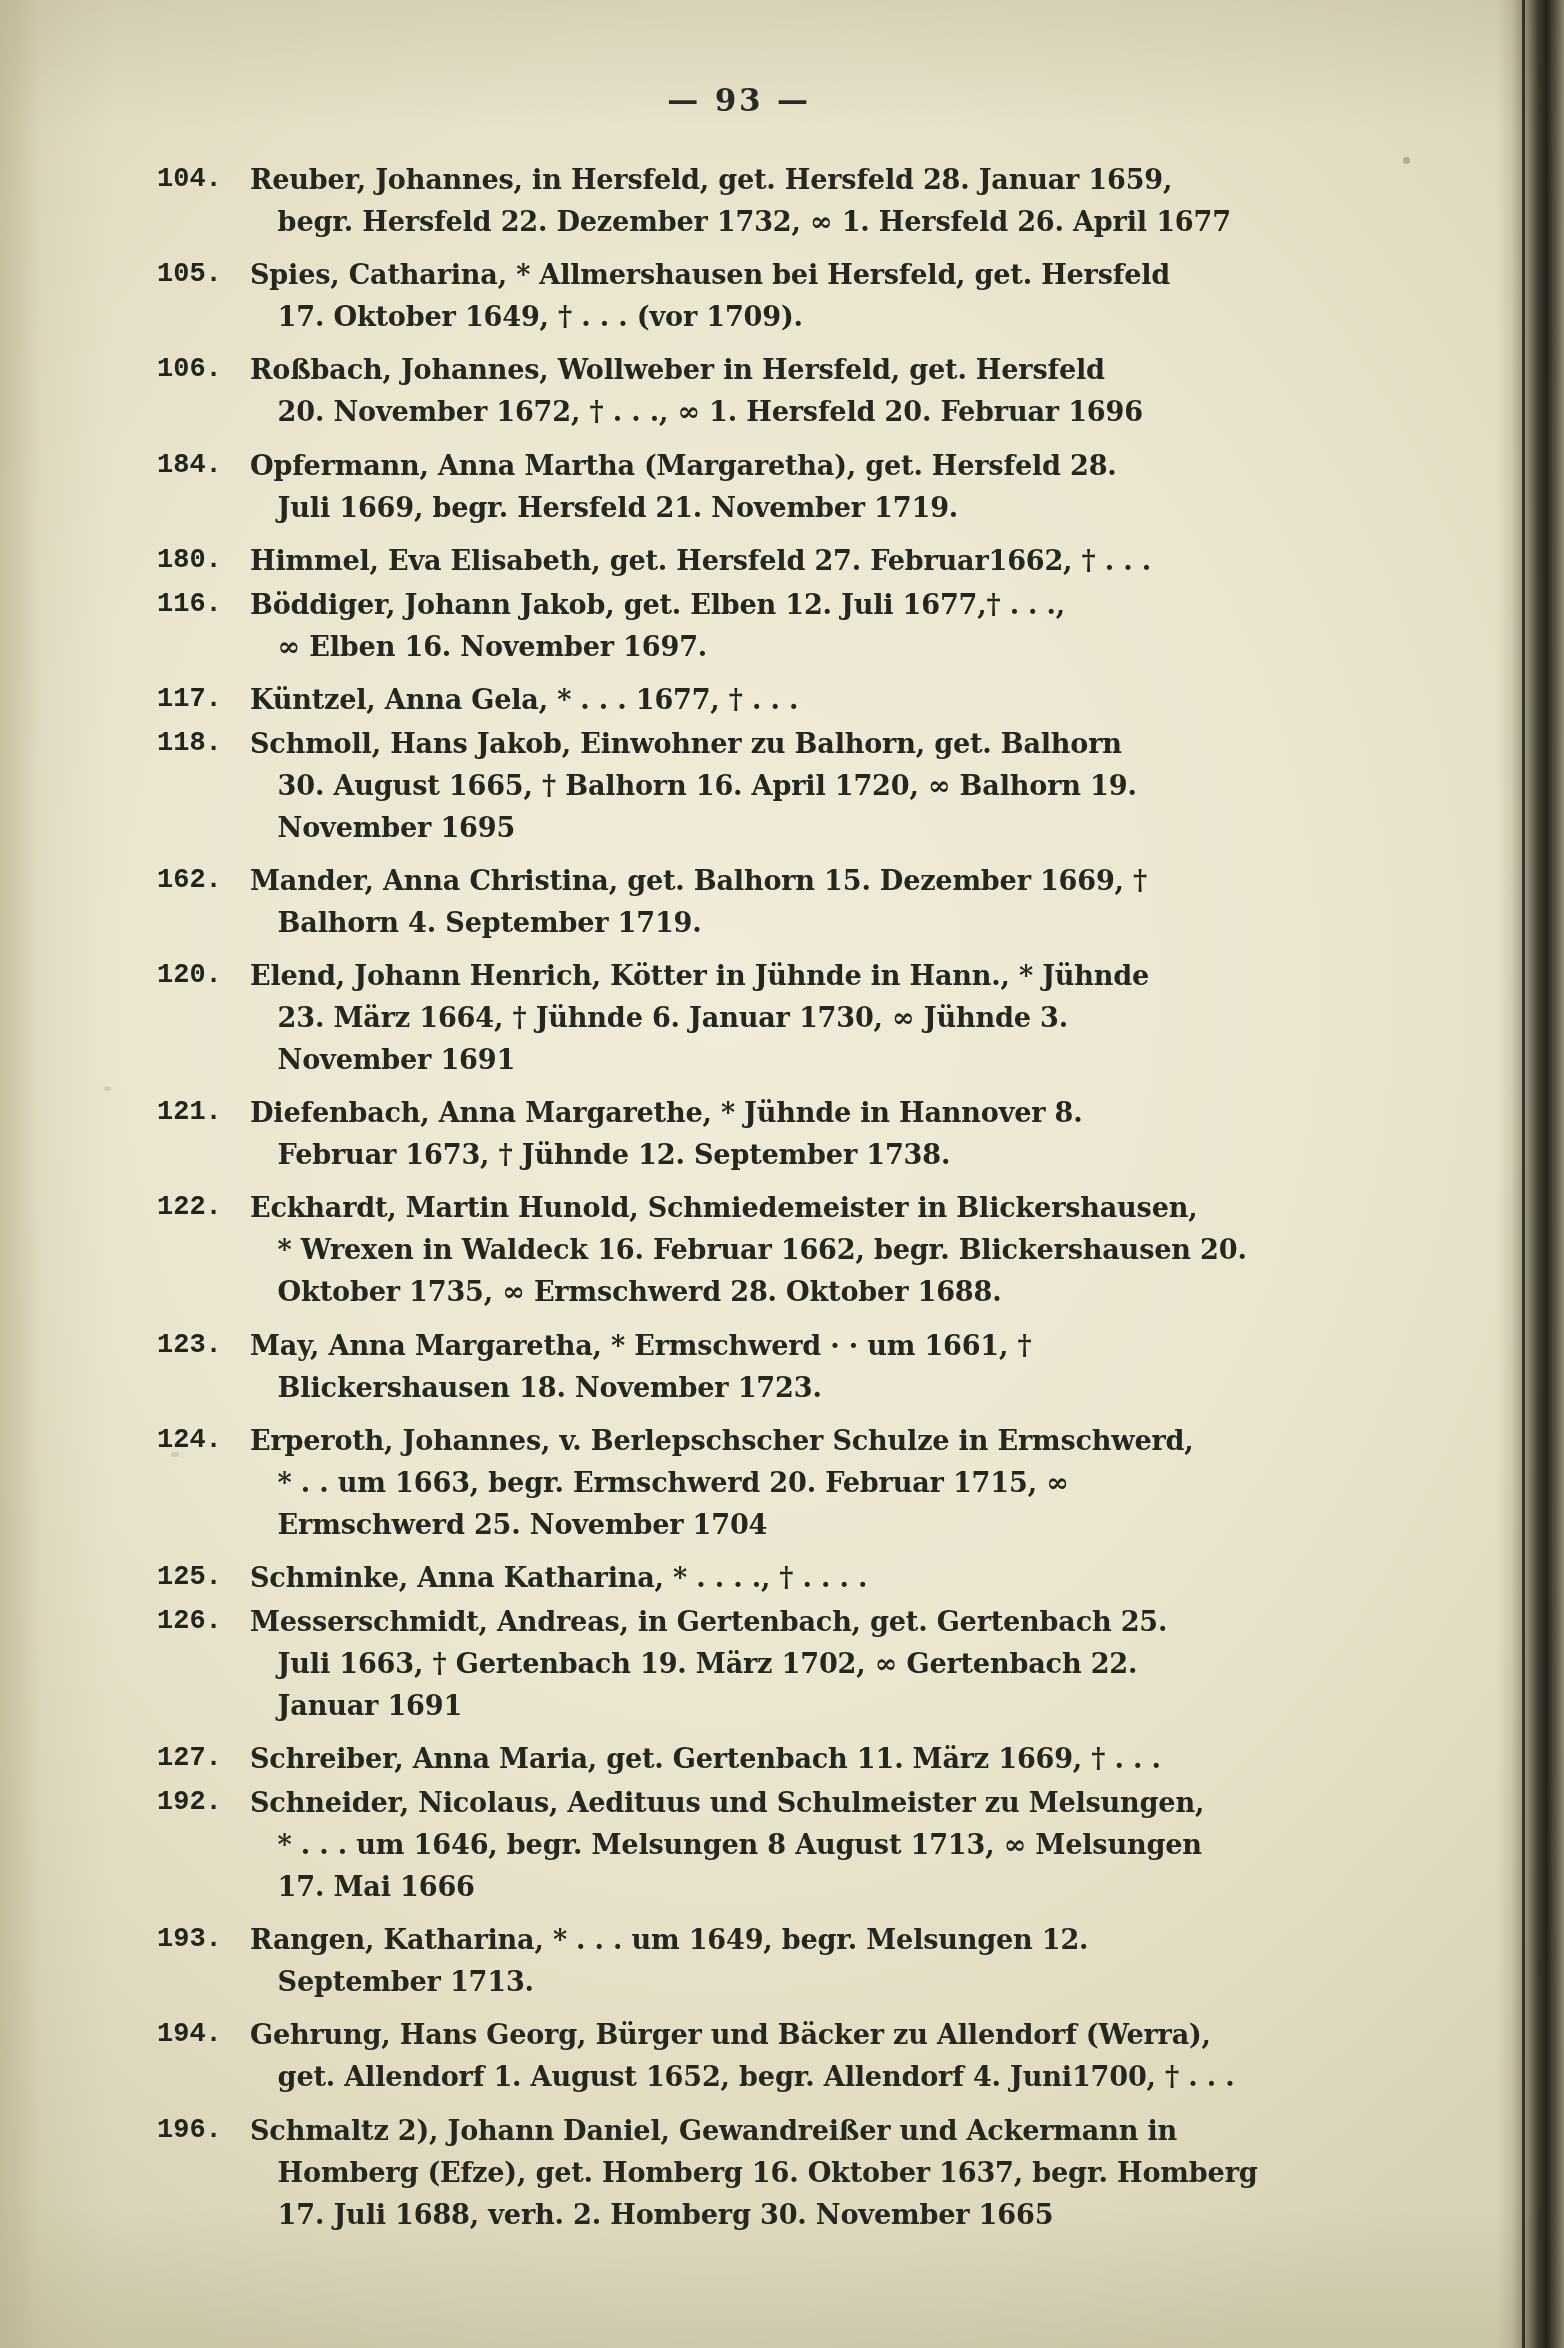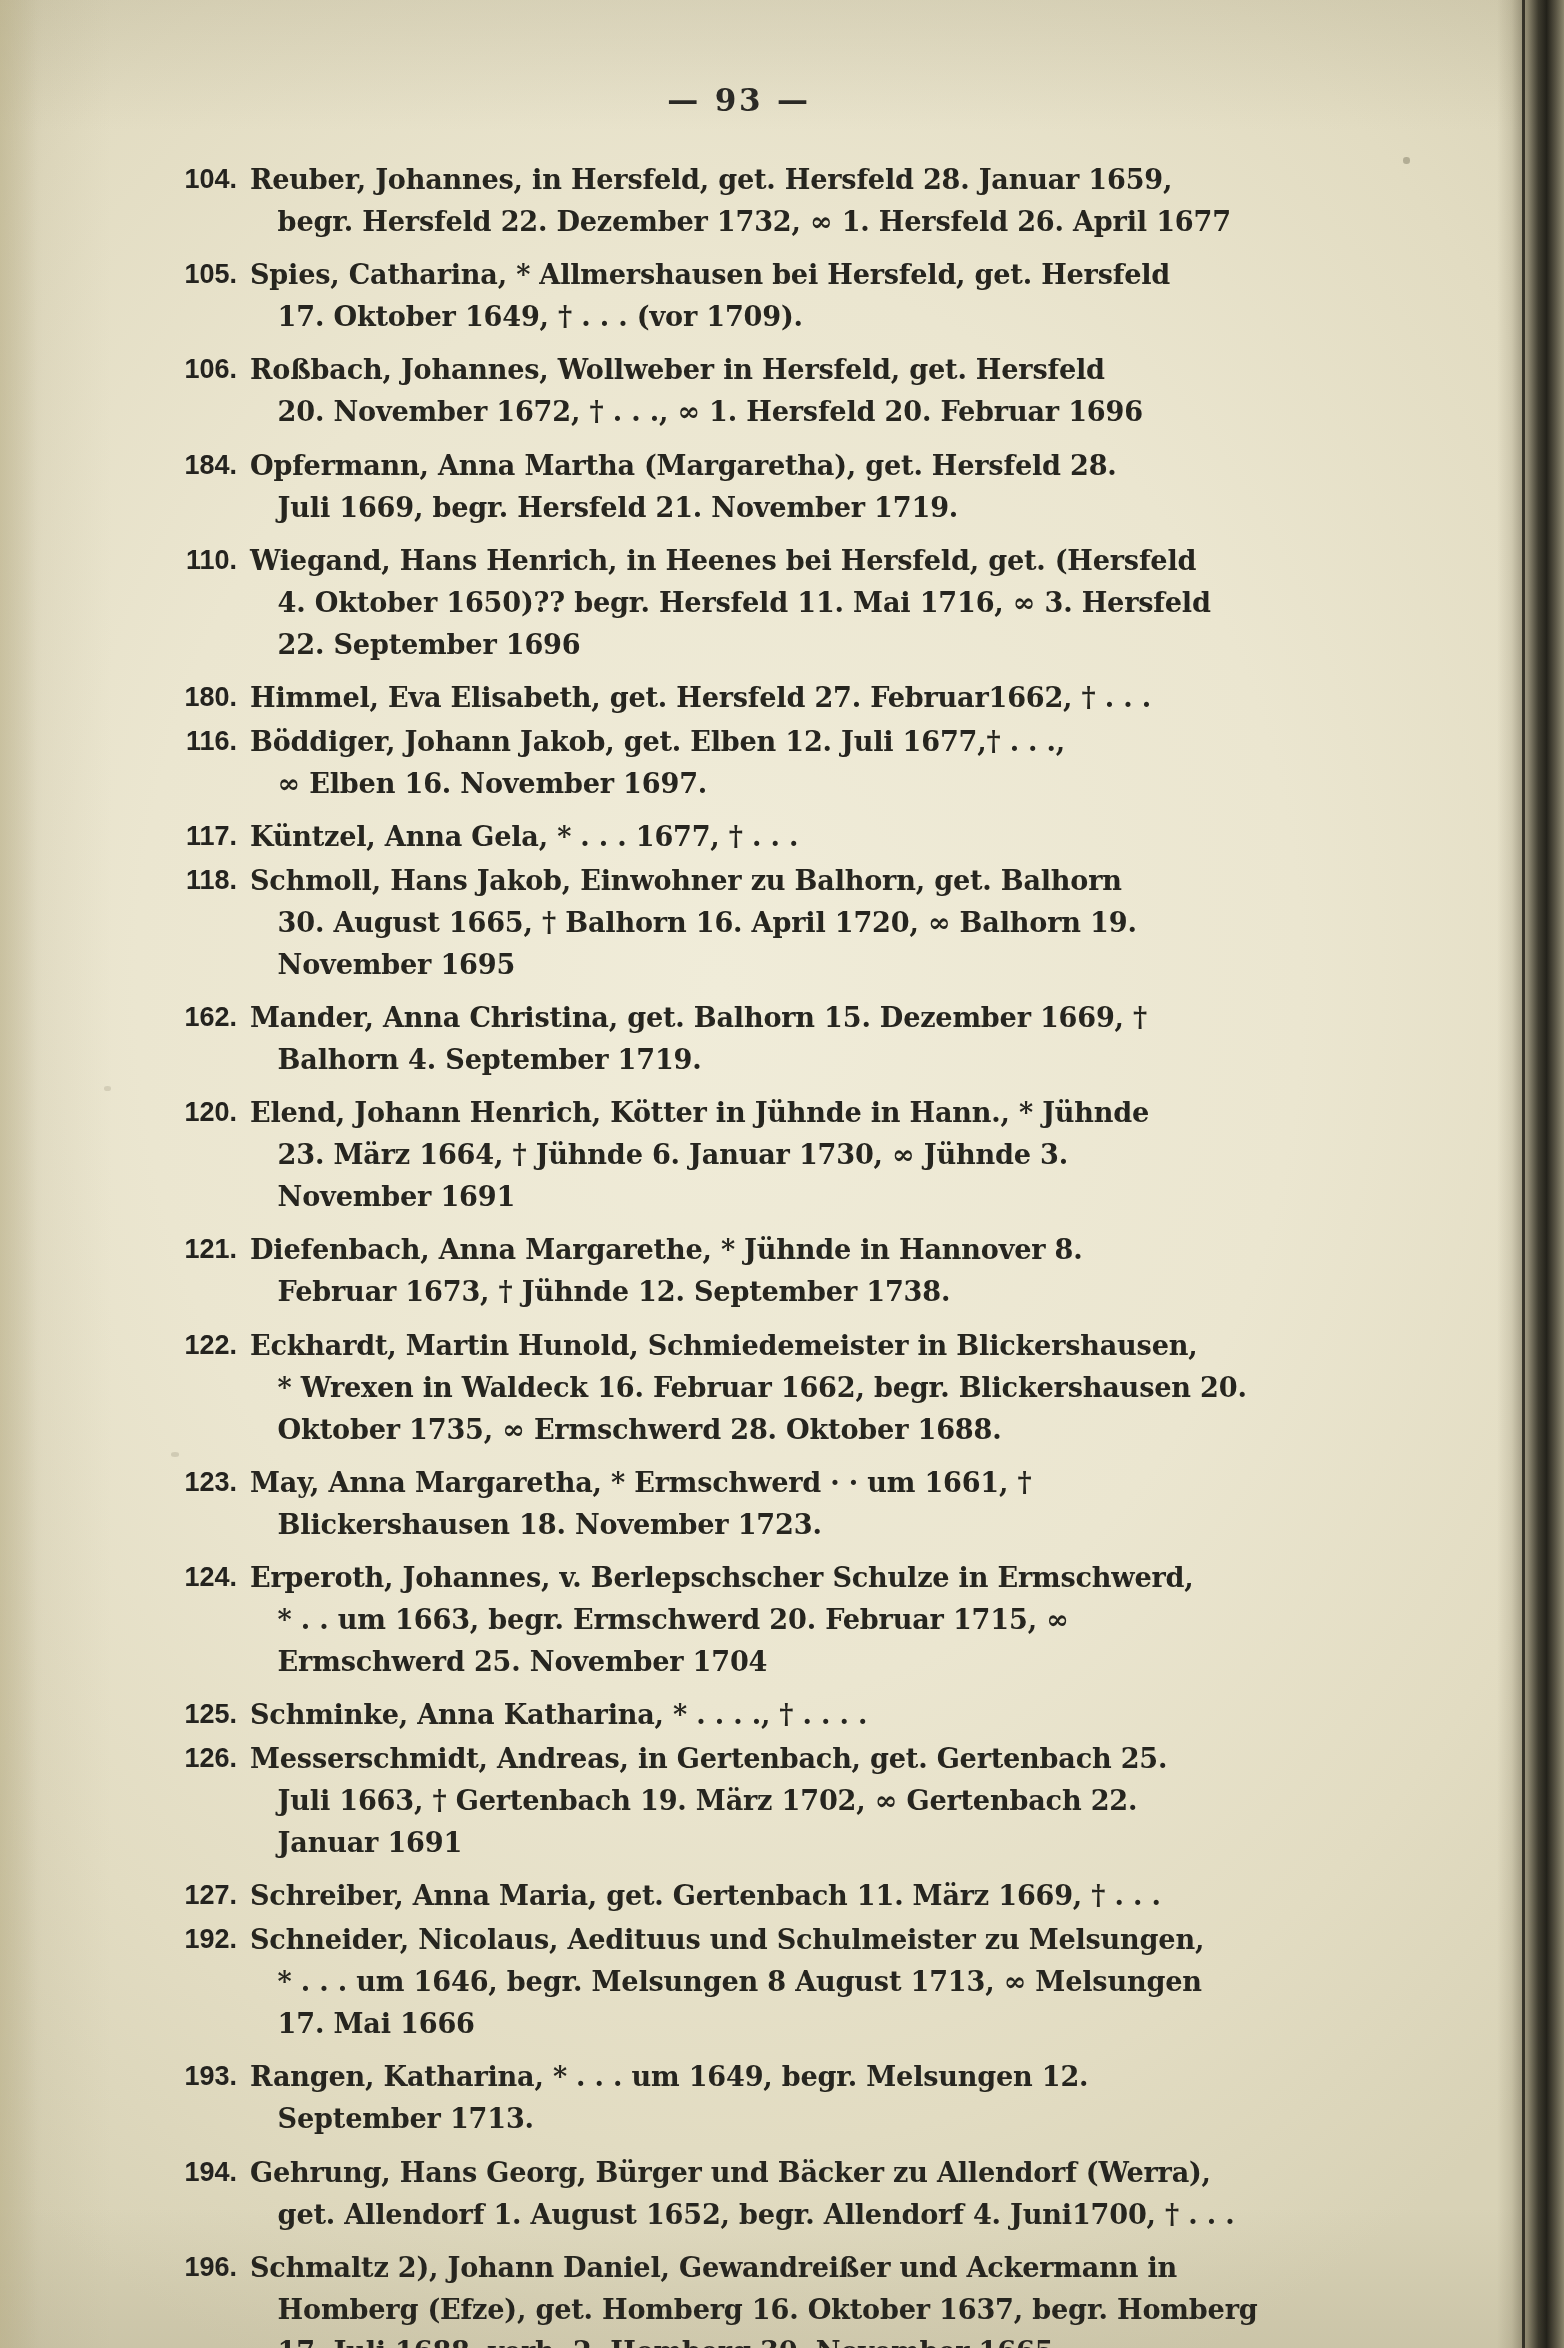--- a/index.html
+++ b/index.html
@@ -79,27 +79,26 @@
     width: 1193px;
   }
 
   .entry {
     display: flex;
     align-items: flex-start;
     margin-bottom: 1.9px;
   }
   .entry-num {
     flex: 0 0 80px;
-    text-align: right;
     padding-right: 13px;
     font-size: 27px;
     font-weight: bold;
     color: #24231f;
     line-height: 42px;
-    font-family: Liberation Sans, sans-serif;
+    font-family: Liberation Mono, monospace;
     font-feature-settings: normal;
   }
   .entry-body {
     flex: 1 1 auto;
   }
   .line {
     font-size: 27.5px;
     line-height: 42px;
     color: #26251f;
     white-space: nowrap;
@@ -154,28 +153,20 @@
             <div class="line indent1" style="transform: scaleX(0.9864);">20. November 1672, † . . ., ∞ 1. Hersfeld 20. Februar 1696</div>
           </div>
         </div>
         <div class="entry gap">
           <div class="entry-num">184.</div>
           <div class="entry-body">
             <div class="line">Opfermann, Anna Martha (Margaretha), get. Hersfeld 28.</div>
             <div class="line indent1" style="transform: scaleX(0.9864);">Juli 1669, begr. Hersfeld 21. November 1719.</div>
           </div>
         </div>
-        <div class="entry gap">
-          <div class="entry-num">110.</div>
-          <div class="entry-body">
-            <div class="line">Wiegand, Hans Henrich, in Heenes bei Hersfeld, get. (Hersfeld</div>
-            <div class="line indent1" style="transform: scaleX(0.9864);">4. Oktober 1650)?? begr. Hersfeld 11. Mai 1716, ∞ 3. Hersfeld</div>
-            <div class="line indent1" style="transform: scaleX(0.9864);">22. September 1696</div>
-          </div>
-        </div>
         <div class="entry">
           <div class="entry-num">180.</div>
           <div class="entry-body">
             <div class="line">Himmel, Eva Elisabeth, get. Hersfeld 27. Februar1662, † . . .</div>
           </div>
         </div>
         <div class="entry gap">
           <div class="entry-num">116.</div>
           <div class="entry-body">
             <div class="line">Böddiger, Johann Jakob, get. Elben 12. Juli 1677,† . . .,</div>

